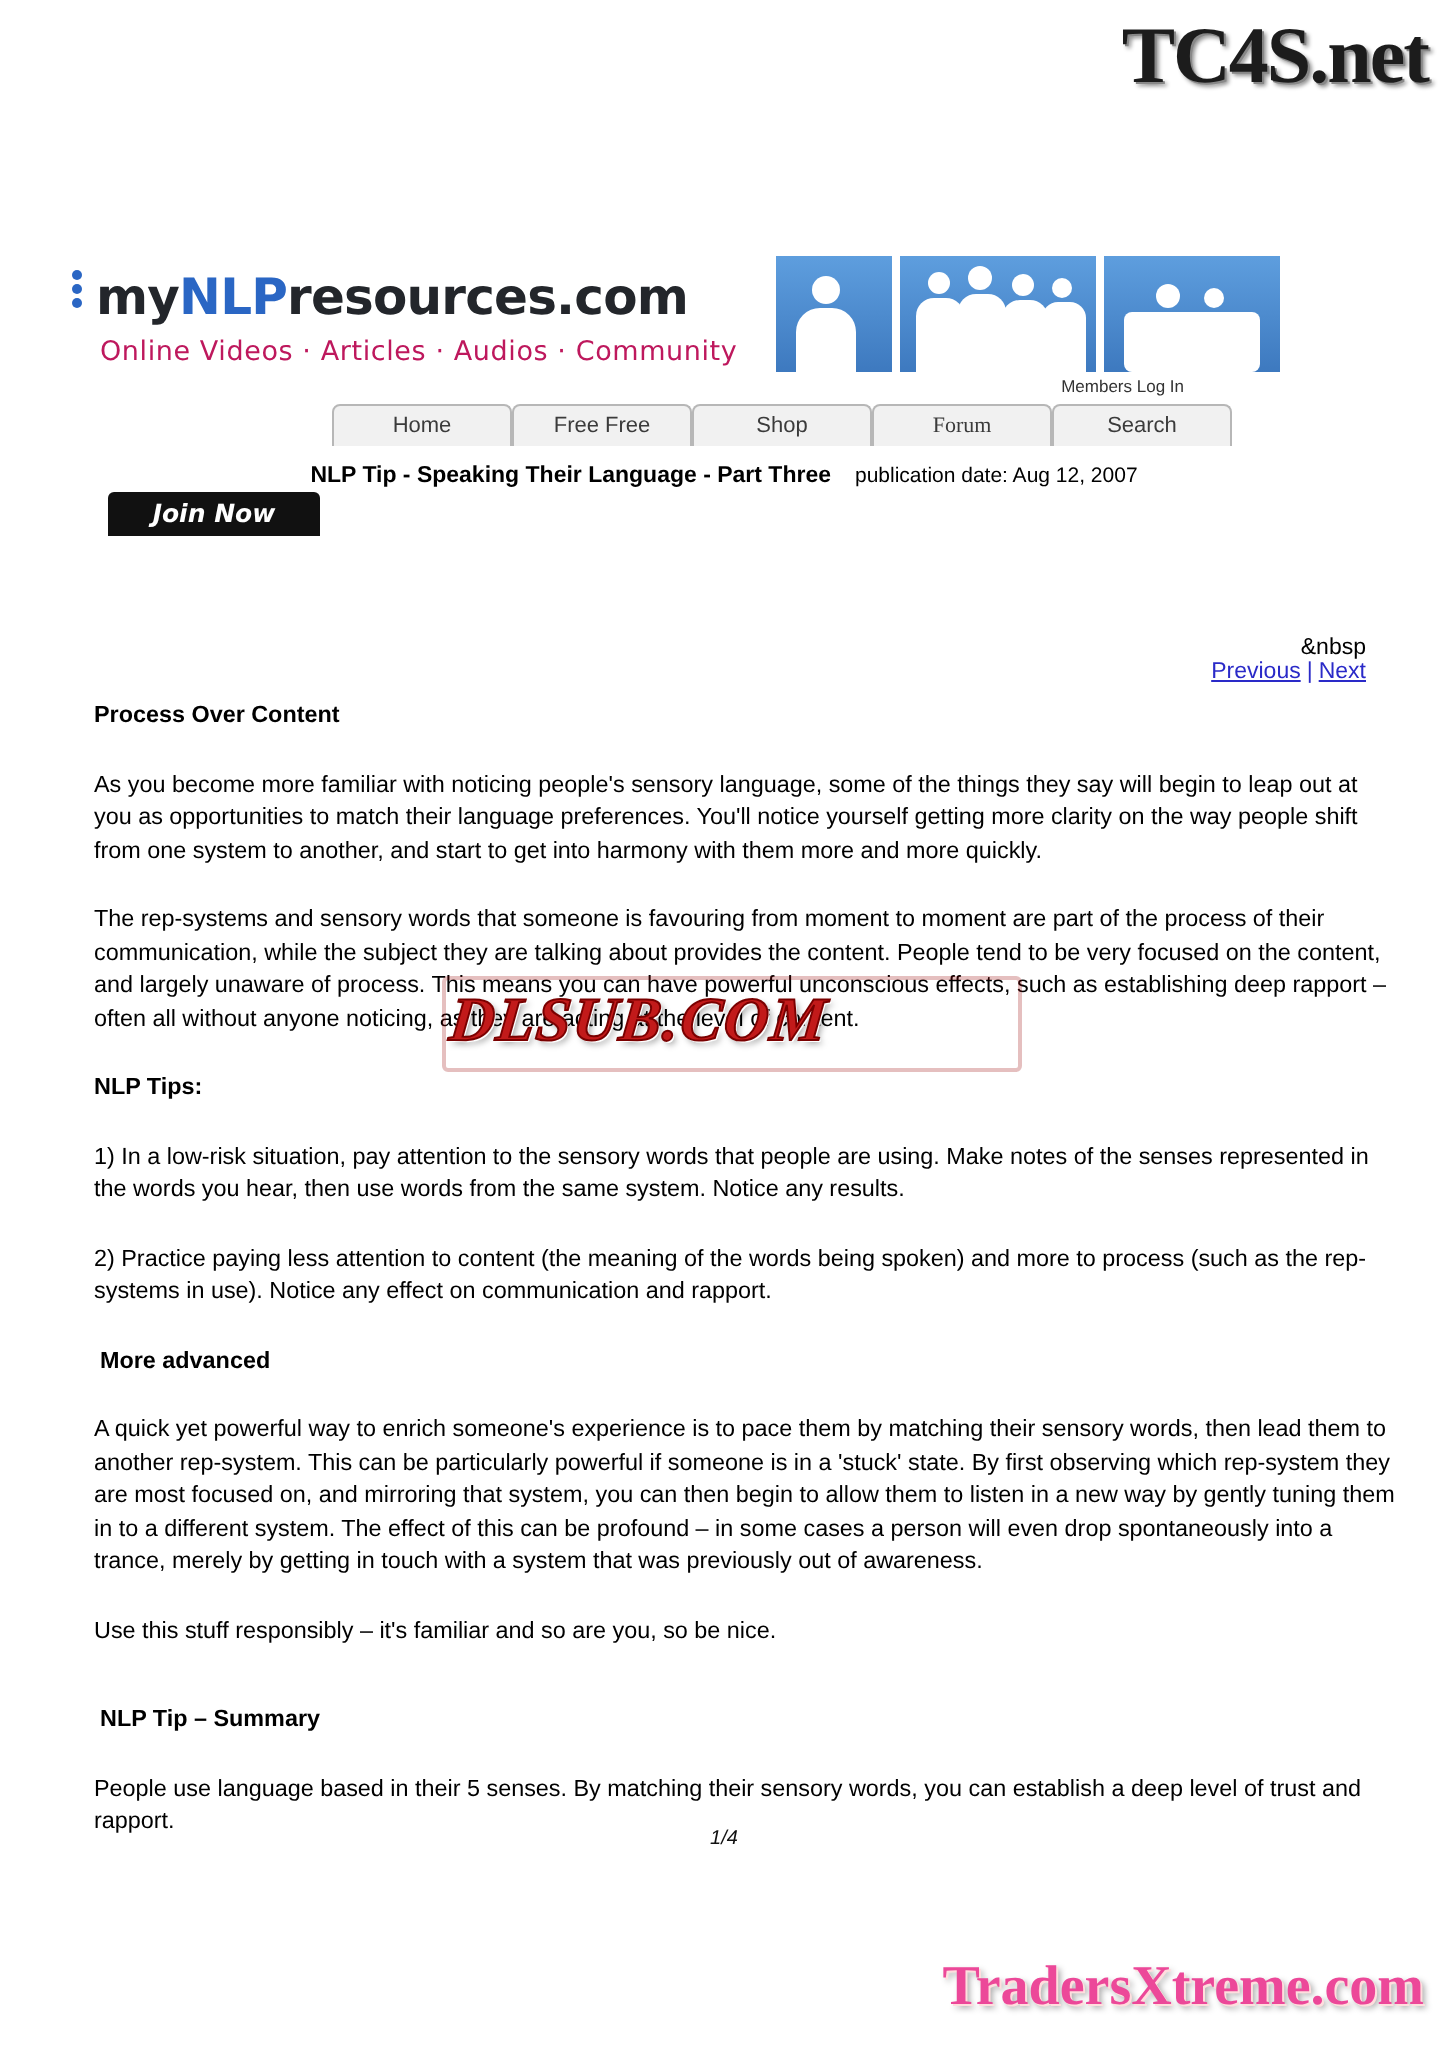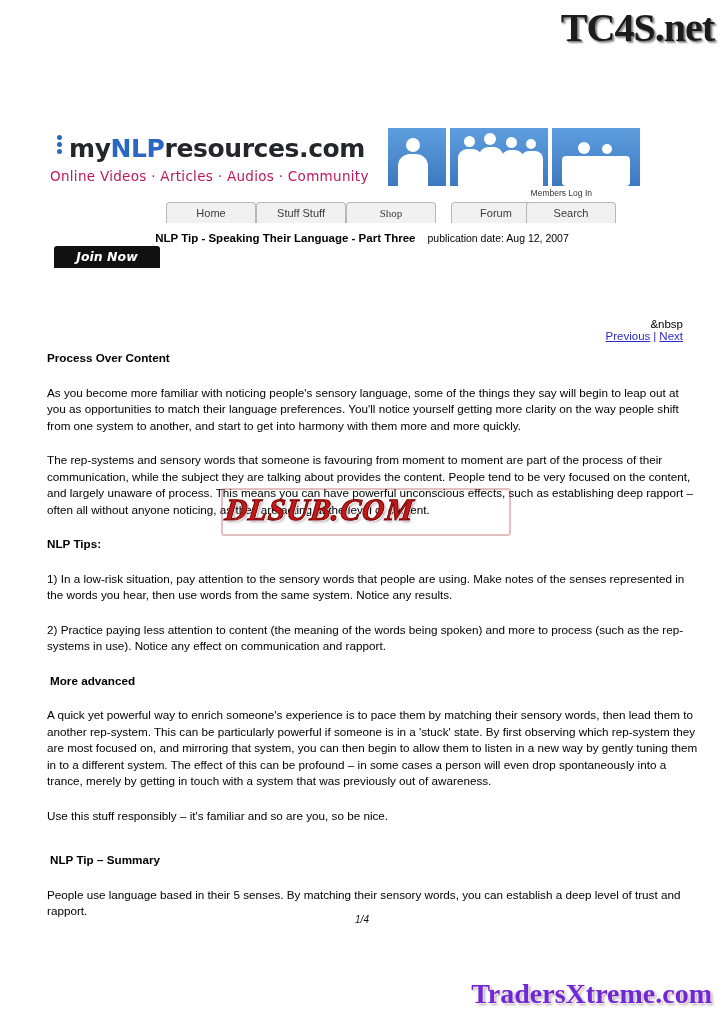--- a/index.html
+++ b/index.html
@@ -46,21 +46,20 @@
     width: 350px;
   }
   .logo-line1 {
     font-family: "DejaVu Sans", sans-serif;
     font-size: 25px;
     font-weight: bold;
     color: #23262b;
     letter-spacing: -0.4px;
     line-height: 30px;
     white-space: nowrap;
-    text-align: center;
   }
   .logo-line1 .blue {
     color: #2a66c4;
   }
   .logo-dots {
     display: inline-block;
     width: 12px;
     position: relative;
     top: -1px;
   }
@@ -144,22 +143,22 @@
     border-bottom: none;
     border-radius: 4px 4px 0 0;
     font-size: 11px;
     color: #3b3b3b;
     text-align: center;
     line-height: 20px;
     font-family: "Liberation Sans", sans-serif;
   }
   .nav-tab.t0 { left: 112px; width: 88px; }
   .nav-tab.t1 { left: 202px; width: 88px; }
-  .nav-tab.t2 { left: 292px; width: 88px; font-family: Liberation Serif, serif; }
-  .nav-tab.t3 { left: 397px; width: 88px; }
+  .nav-tab.t2 { left: 292px; width: 88px; }
+  .nav-tab.t3 { left: 382px; width: 88px; font-family: Liberation Serif, serif; }
   .nav-tab.t4 { left: 472px; width: 88px; }
 
   
   .doc-headline {
     position: absolute;
     left: 0;
     top: 232px;
     width: 724px;
     text-align: center;
     font-size: 11.5px;
@@ -262,21 +261,21 @@
     font-style: italic;
     color: #111;
   }
   .tx-watermark {
     position: absolute;
     right: 12px;
     bottom: 14px;
     font-family: "Liberation Serif", serif;
     font-size: 28px;
     font-weight: bold;
-    color: #6d28d9;
+    color: #ec4899;
     text-shadow:
       1px 1px 0 #ffdede,
       2px 2px 3px rgba(0,0,0,0.35);
   }
 </style>
 </head>
 <body>
 
 <div class="tc4s-watermark">TC4S.net</div>
 
@@ -308,21 +307,21 @@
       <div class="silhouette" style="left:10px; top:28px; width:68px; height:30px; border-radius:4px;"></div>
       <div class="silhouette" style="left:26px; top:14px; width:12px; height:12px; border-radius:50%;"></div>
       <div class="silhouette" style="left:50px; top:16px; width:10px; height:10px; border-radius:50%;"></div>
     </div>
     <div class="members-login">Members Log In</div>
   </div>
 
   <div class="nav">
     <div class="nav-join">Join Now</div>
     <div class="nav-tab t0">Home</div>
-    <div class="nav-tab t1">Stuff Stuff</div>
+    <div class="nav-tab t1">Free Free</div>
     <div class="nav-tab t2">Shop</div>
     <div class="nav-tab t3">Forum</div>
     <div class="nav-tab t4">Search</div>
   </div>
 </div>
 
 <div class="doc-headline">
   <span>NLP Tip - Speaking Their Language - Part Three</span><span class="pubdate">publication date: Aug 12, 2007</span>
 </div>
 

